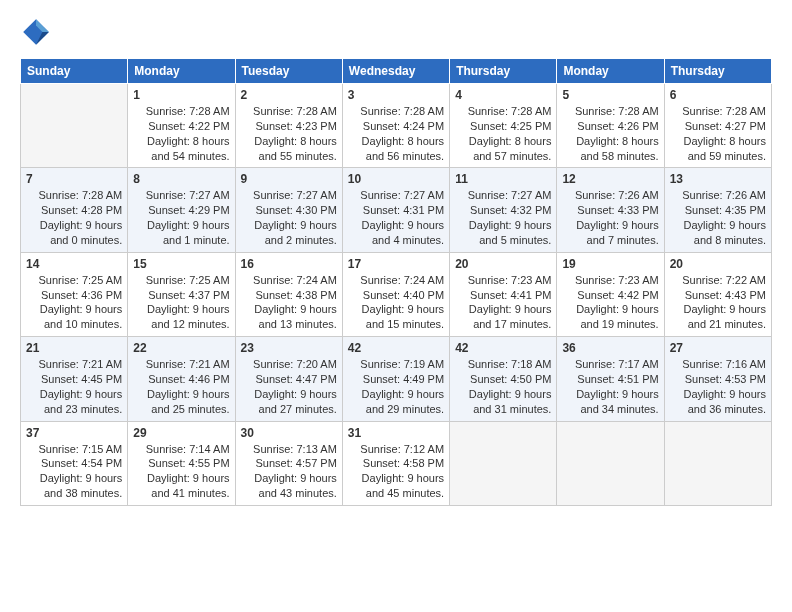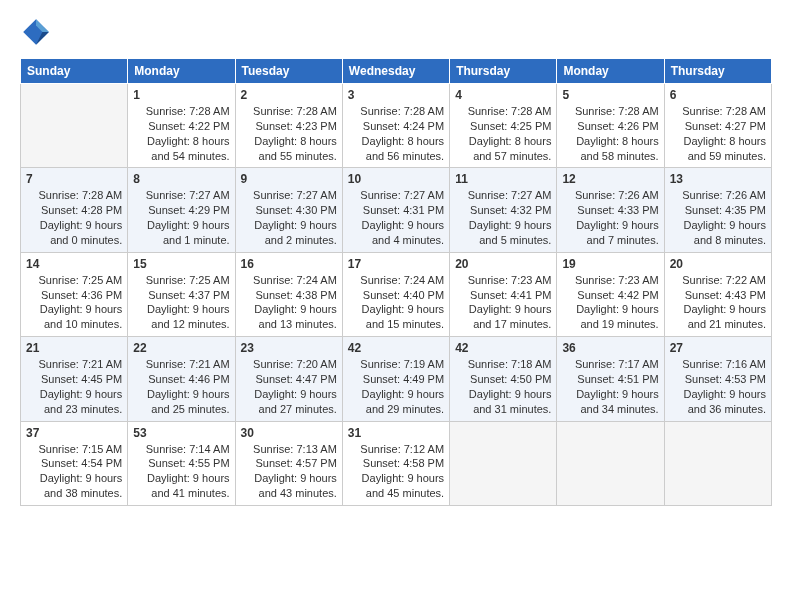--- a/index.html
+++ b/index.html
@@ -246,21 +246,21 @@
             <div class="day-num">27</div>
             <div class="day-info">Sunrise: 7:16 AM<br>Sunset: 4:53 PM<br>Daylight: 9 hours and 36 minutes.</div>
           </td>
         </tr>
         <tr>
           <td>
             <div class="day-num">37</div>
             <div class="day-info">Sunrise: 7:15 AM<br>Sunset: 4:54 PM<br>Daylight: 9 hours and 38 minutes.</div>
           </td>
           <td>
-            <div class="day-num">53</div>
+            <div class="day-num">29</div>
             <div class="day-info">Sunrise: 7:14 AM<br>Sunset: 4:55 PM<br>Daylight: 9 hours and 41 minutes.</div>
           </td>
           <td>
             <div class="day-num">30</div>
             <div class="day-info">Sunrise: 7:13 AM<br>Sunset: 4:57 PM<br>Daylight: 9 hours and 43 minutes.</div>
           </td>
           <td>
             <div class="day-num">31</div>
             <div class="day-info">Sunrise: 7:12 AM<br>Sunset: 4:58 PM<br>Daylight: 9 hours and 45 minutes.</div>
           </td>

